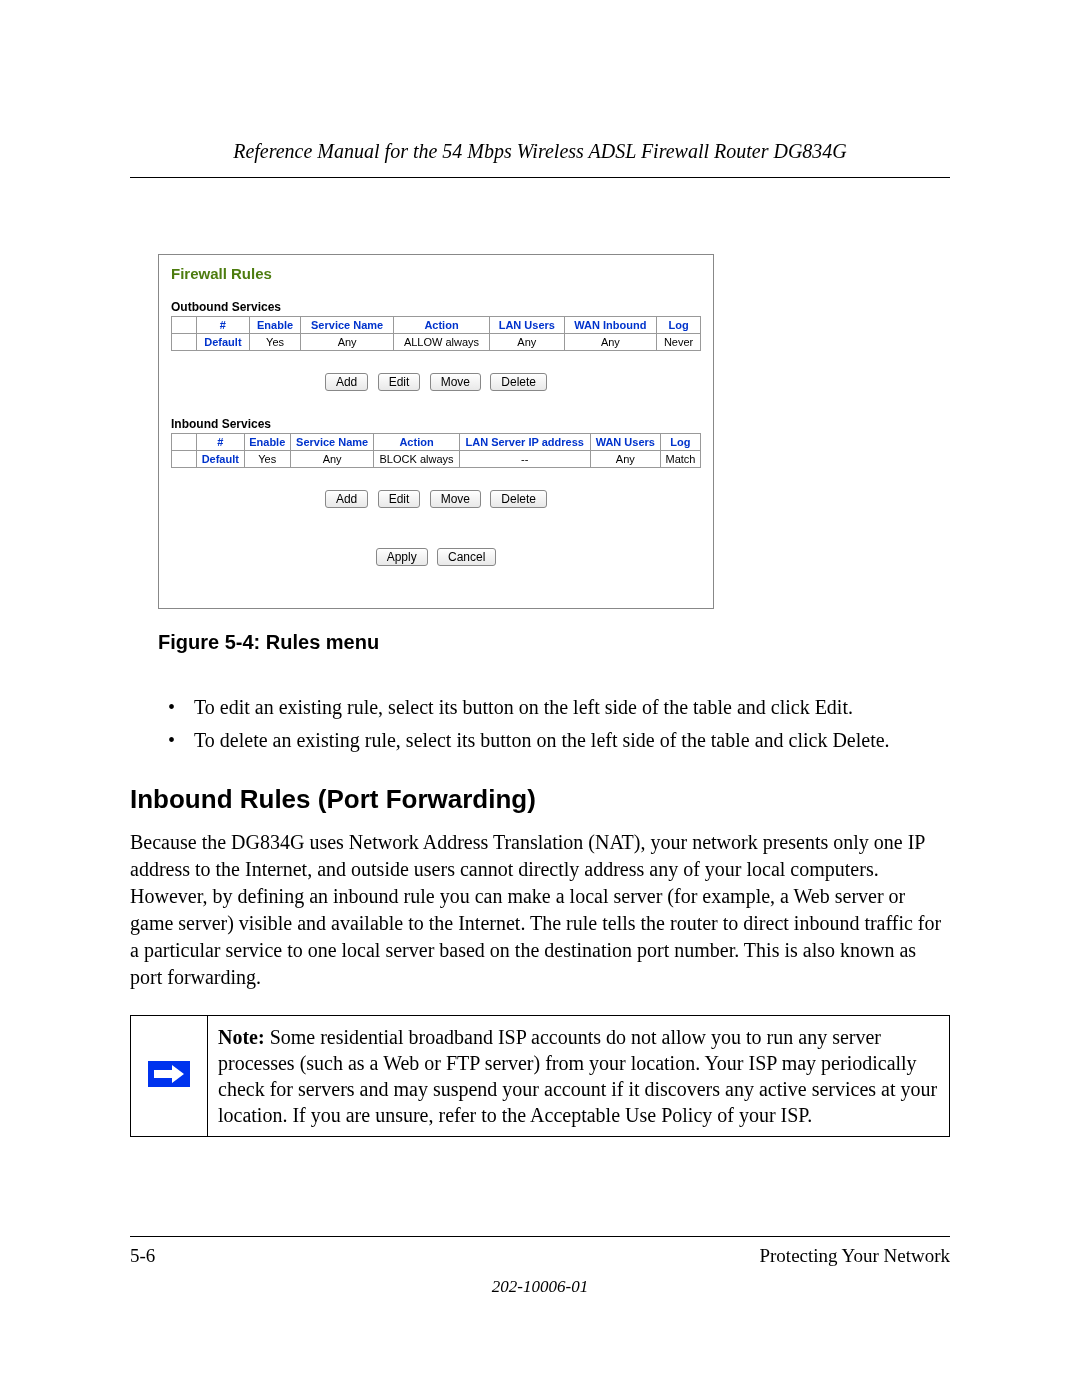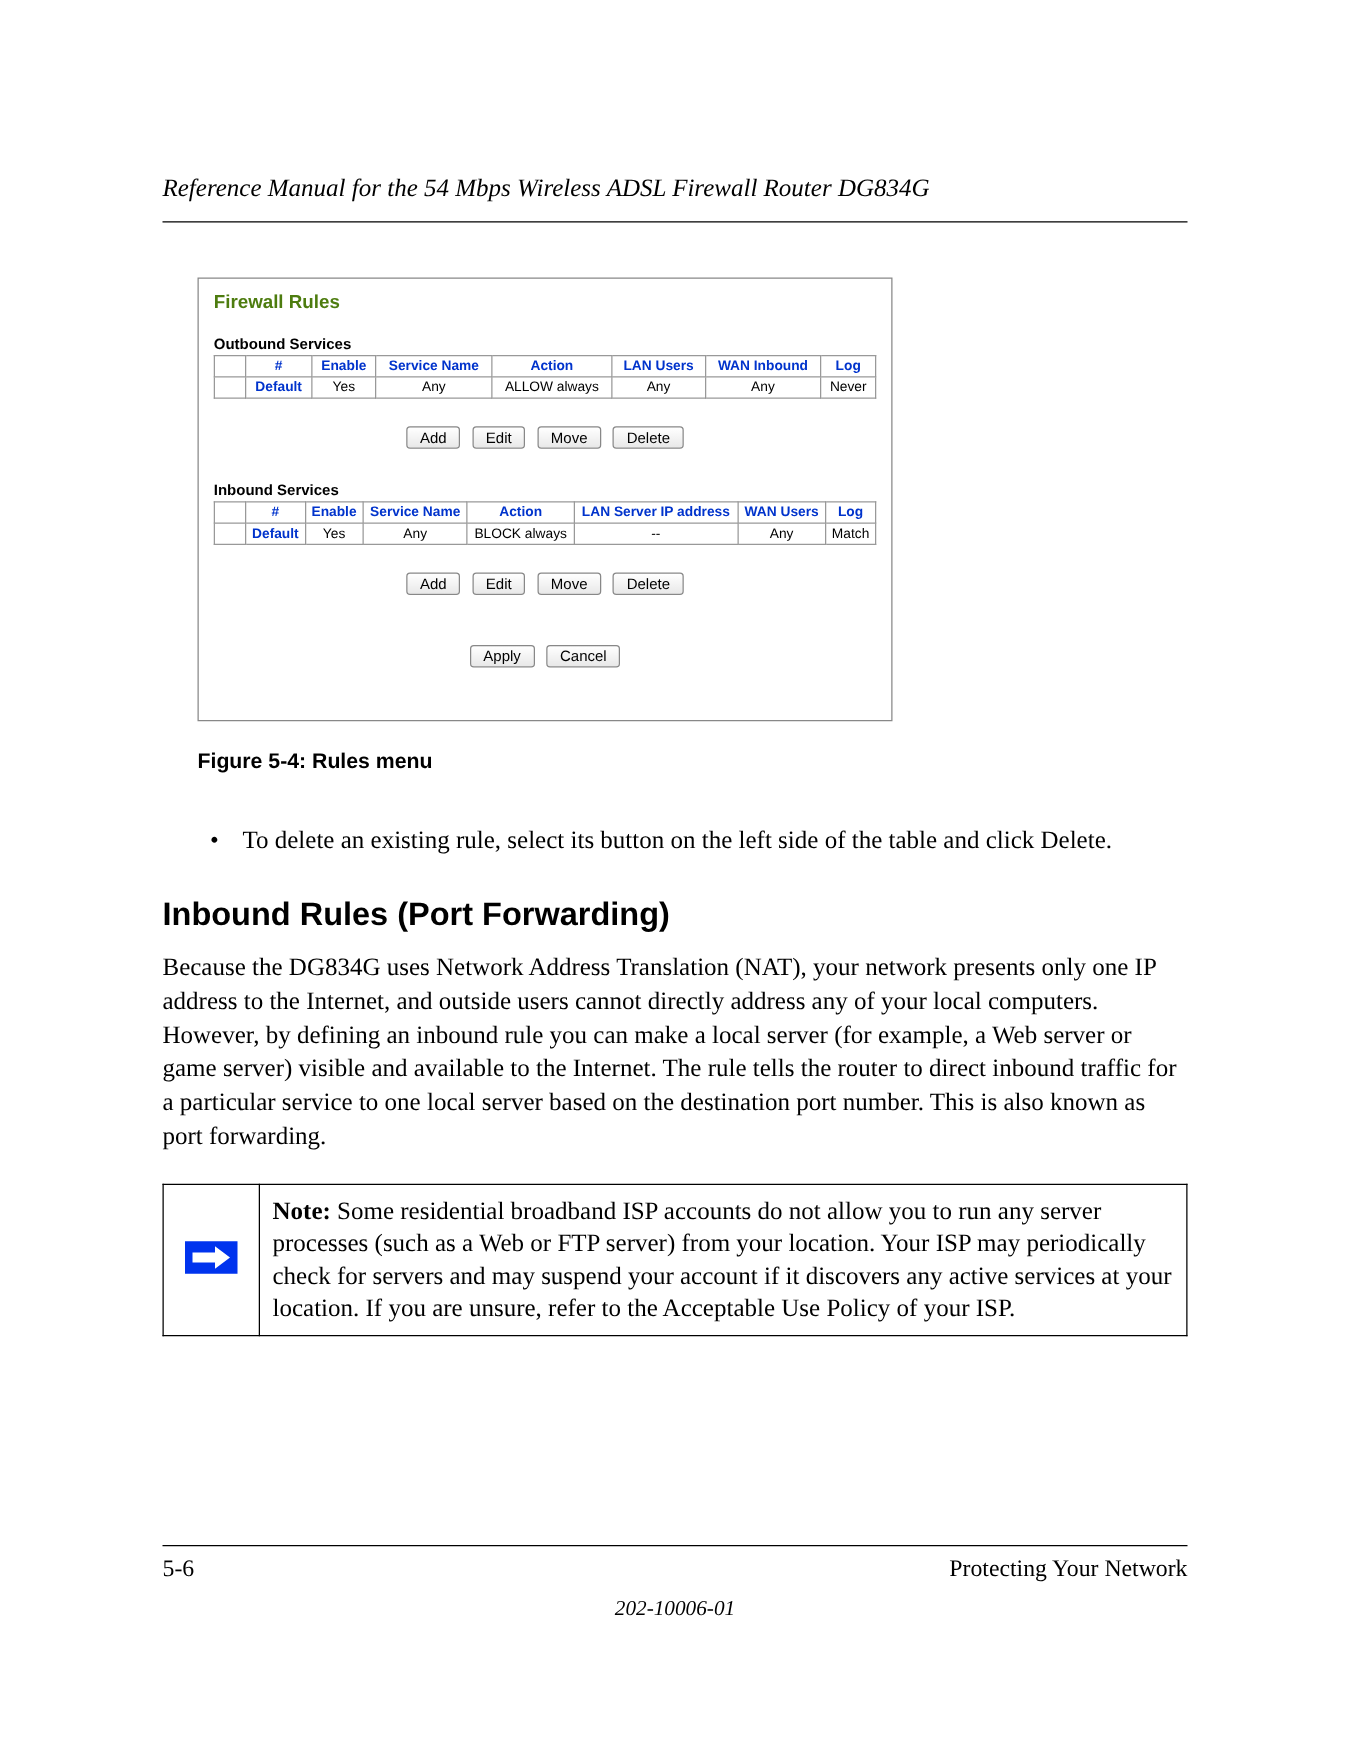--- a/index.html
+++ b/index.html
@@ -12,24 +12,24 @@
     width: 1080px;
     height: 1397px;
     position: relative;
     background: #fff;
     box-sizing: border-box;
     padding: 140px 130px 0 130px;
   }
   .running-header {
     font-style: italic;
     font-size: 20px;
-    text-align: left;
+    text-align: center;
     padding-bottom: 14px;
     border-bottom: 1.5px solid #000;
-    margin-bottom: 44px;
+    margin-bottom: 76px;
   }
   .screenshot-box {
     width: 530px;
     border: 1px solid #888;
     margin: 0 auto 22px 28px;
     padding: 10px 12px 16px 12px;
     font-family: Arial, Helvetica, sans-serif;
     font-size: 12px;
     color: #000;
   }
@@ -71,21 +71,21 @@
     border-radius: 3px;
     background: linear-gradient(#fff,#e8e8e8);
     padding: 1px 10px;
     font-size: 12px;
     margin: 14px 3px;
     font-family: Arial, Helvetica, sans-serif;
   }
   .figure-caption {
     font-family: Arial, Helvetica, sans-serif;
     font-weight: bold;
-    font-size: 17px;
+    font-size: 20px;
     margin: 6px 0 40px 28px;
   }
   ul.body-list {
     margin: 0 0 30px 38px;
     padding: 0;
     list-style: none;
   }
   ul.body-list li {
     position: relative;
     font-size: 20px;
@@ -232,20 +232,21 @@
 
     <div class="btn-row">
       <span class="ui-btn">Apply</span>
       <span class="ui-btn">Cancel</span>
     </div>
   </div>
 
   <div class="figure-caption">Figure 5-4:  Rules menu</div>
 
   <ul class="body-list">
+    <li>To edit an existing rule, select its button on the left side of the table and click Edit.</li>
     <li>To delete an existing rule, select its button on the left side of the table and click Delete.</li>
   </ul>
 
   <h2 class="section-heading">Inbound Rules (Port Forwarding)</h2>
 
   <p class="body-para">Because the DG834G uses Network Address Translation (NAT), your network presents only one IP address to the Internet, and outside users cannot directly address any of your local computers. However, by defining an inbound rule you can make a local server (for example, a Web server or game server) visible and available to the Internet. The rule tells the router to direct inbound traffic for a particular service to one local server based on the destination port number. This is also known as port forwarding.</p>
 
   <table class="note-table">
     <tbody>
         <tr>

